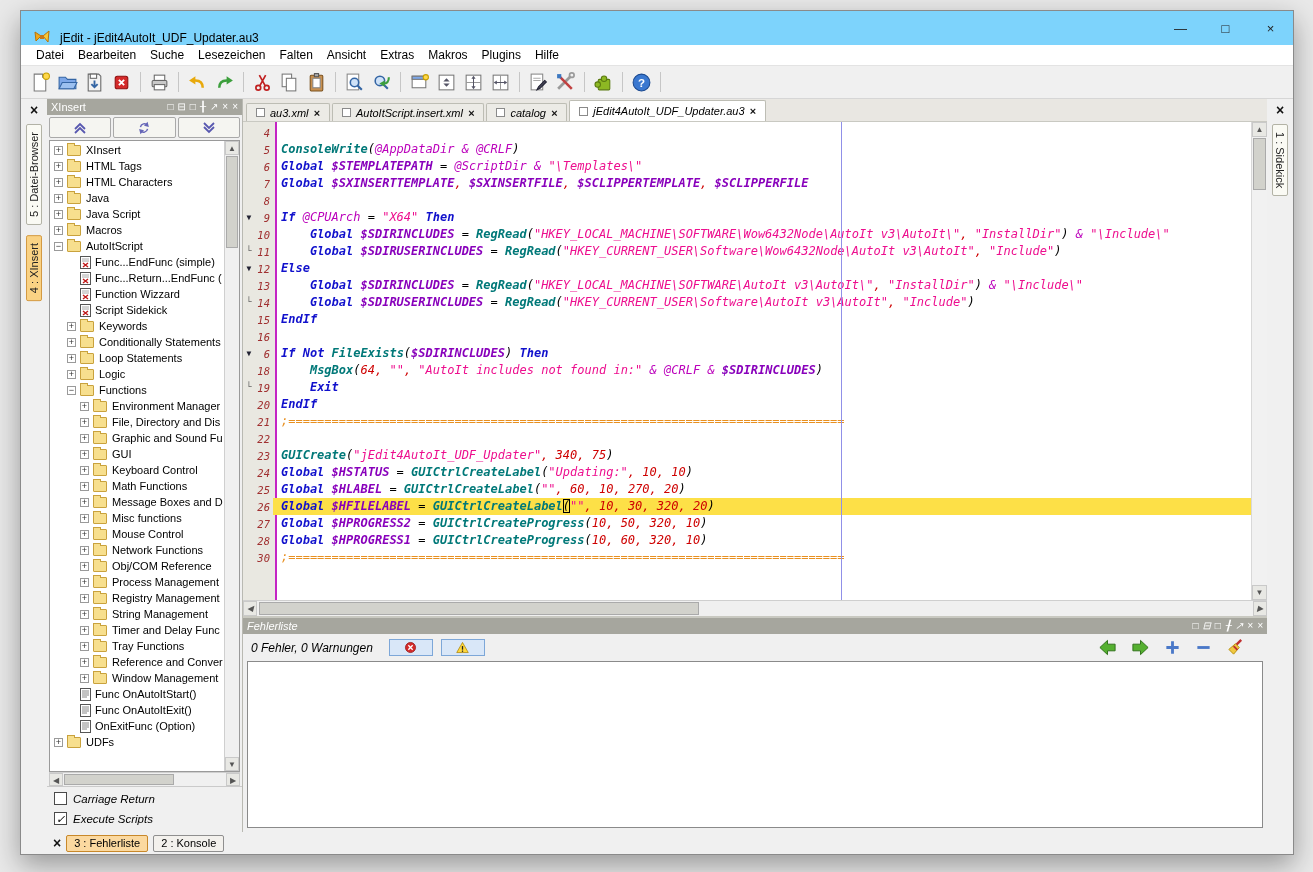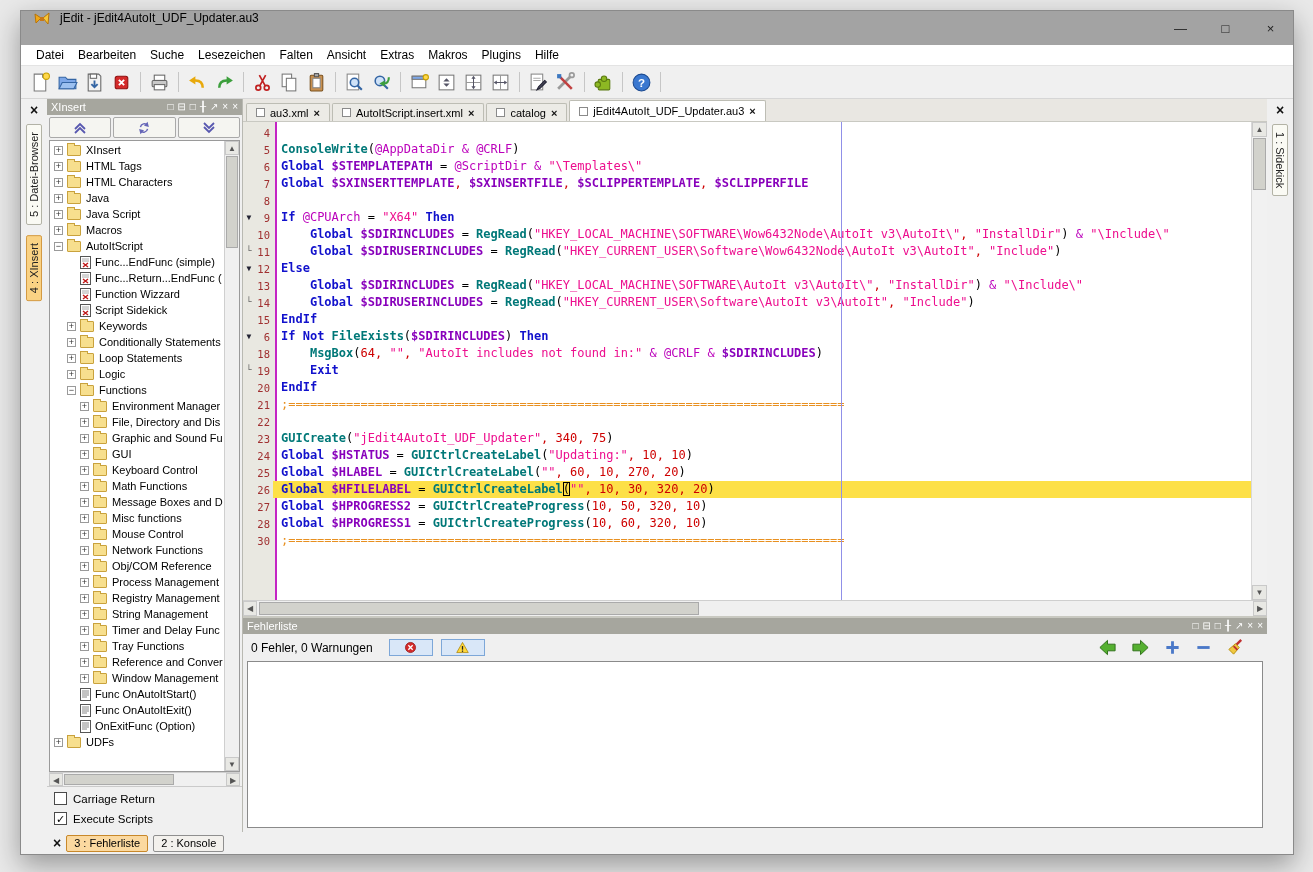--- a/index.html
+++ b/index.html
@@ -1,19 +1,19 @@
 <!DOCTYPE html>
 <html><head>
 <meta charset="utf-8">
 <style>
   html,body{margin:0;padding:0;width:1313px;height:872px;background:#e9e9e9;font-family:"Liberation Sans",sans-serif;overflow:hidden;}
   *{box-sizing:border-box;}
   .window{position:absolute;left:20px;top:10px;width:1274px;height:845px;background:#f0f0f0;border:1px solid #8a8a8a;box-shadow:0 10px 26px rgba(0,0,0,.35);display:flex;flex-direction:column;}
   
-  .titlebar{height:34px;background:#a3a3a3;display:flex;align-items:flex-start;padding-left:12px;flex:none;}
+  .titlebar{height:34px;background:#7dd3fc;display:flex;align-items:flex-end;padding-left:12px;flex:none;}
   .title-text{font-size:12px;color:#000;margin-left:9px;flex:1;}
   .winbtn{width:45px;height:34px;display:flex;align-items:center;justify-content:center;font-size:13px;color:#222;}
   
   .menubar{height:21px;background:#fff;display:flex;align-items:center;padding-left:8px;flex:none;border-bottom:1px solid #e3e3e3;}
   .menu-item{font-size:12px;padding:2px 7px;color:#000;}
   
   .toolbar{height:33px;background:#f0f0f0;display:flex;align-items:center;padding-left:6px;flex:none;border-bottom:1px solid #d6d6d6;}
   .tb{width:27px;height:27px;display:flex;align-items:center;justify-content:center;border:1px solid transparent;background:transparent;padding:0;}
   .tbsep{width:1px;height:20px;background:#c6c6c6;margin:0 5px;flex:none;}
   
@@ -37,25 +37,25 @@
   .exp-spacer{width:13px;flex:none;}
   .folder{width:14px;height:11px;background:#f7df8e;border:1px solid #c9a23d;border-radius:1px;margin-right:5px;flex:none;position:relative;}
   .folder::before{content:"";position:absolute;left:-1px;top:-3px;width:6px;height:2px;background:#f7df8e;border:1px solid #c9a23d;border-bottom:none;}
   .leafico{margin-right:4px;flex:none;display:inline-flex;}
   .vscroll{width:15px;flex:none;background:#f0f0f0;border-left:1px solid #cfcfcf;position:relative;}
   .vscroll .arr{position:absolute;left:0;width:100%;height:14px;font-size:8px;color:#555;text-align:center;line-height:14px;background:#e8e8e4;border:1px solid #c9c9c9;}
   .vscroll .thumb{position:absolute;left:1px;right:1px;background:#d2d2cc;border:1px solid #aaa;}
   .hscroll{height:14px;flex:none;background:#f0f0f0;border-top:1px solid #cfcfcf;position:relative;}
   .hscroll .arr{position:absolute;top:0;width:14px;height:100%;font-size:8px;color:#555;text-align:center;line-height:13px;background:#e8e8e4;border:1px solid #c9c9c9;}
   .hscroll .thumb{position:absolute;top:1px;bottom:1px;background:#d2d2cc;border:1px solid #aaa;}
-  .xi-checks{flex:none;padding:5px 7px 7px;display:flex;flex-direction:column;gap:7px;background:#f0f0f0;border-top:1px solid #cacaca;}
+  .xi-checks{flex:none;padding:5px 7px 7px;display:flex;flex-direction:column;gap:7px;background:#f0f0f0;border-top:1px solid #cacaca;font-style:italic;}
   .check{display:flex;align-items:center;gap:6px;font-size:11.5px;color:#000;}
   .box{width:13px;height:13px;border:1px solid #4a4a4a;background:#fff;font-size:11px;line-height:12px;text-align:center;flex:none;}
   
-  .center{flex:1;display:flex;flex-direction:column;min-width:0;}
+  .center{flex:1;display:flex;flex-direction:column;min-width:0;font-style:italic;}
   .tabbar{height:23px;background:#e9e7e2;display:flex;align-items:flex-end;padding-left:3px;flex:none;border-bottom:1px solid #c9c9c2;}
   .tab{display:flex;align-items:center;gap:5px;font-size:11px;color:#000;padding:0 9px;background:#ecebe6;border:1px solid #bdbdb4;border-bottom:none;margin-right:2px;border-radius:2px 2px 0 0;height:18px;}
   .tab.active{background:#fff;height:21px;}
   .bufsquare{width:9px;height:9px;border:1px solid #8a8a8a;background:#fff;flex:none;}
   .tabx{font-size:11px;font-weight:bold;color:#111;}
   .editor{height:478px;flex:none;position:relative;background:#fff;overflow:hidden;}
   .editor::before{content:"";position:absolute;left:0;top:0;bottom:0;width:32px;background:#e9e8e1;border-right:2px solid #c424c4;z-index:0;}
   .wrapguide{position:absolute;left:598px;top:0;bottom:0;width:1px;background:#9090e8;z-index:3;}
   .lines{position:absolute;left:0;top:2px;right:16px;z-index:1;}
   .line{display:flex;height:17px;line-height:17px;font-family:"DejaVu Sans Mono",monospace;font-size:12px;}
@@ -706,20 +706,25 @@
               <span class="lg fe">└</span>
               <span class="ln">14</span>
               <span class="lc"><span class="tk-p">    </span><span class="tk-k">Global</span><span class="tk-p"> </span><span class="tk-v">$SDIRUSERINCLUDES</span><span class="tk-p"> = </span><span class="tk-f">RegRead</span><span class="tk-p">(</span><span class="tk-s">"HKEY_CURRENT_USER\Software\AutoIt v3\AutoIt"</span><span class="tk-n">,</span><span class="tk-p"> </span><span class="tk-s">"Include"</span><span class="tk-p">)</span></span>
             </div>
             <div class="line">
               <span class="lg"></span>
               <span class="ln">15</span>
               <span class="lc"><span class="tk-k">EndIf</span></span>
             </div>
             <div class="line">
+              <span class="lg"></span>
+              <span class="ln">16</span>
+              <span class="lc"></span>
+            </div>
+            <div class="line">
               <span class="lg">▼</span>
               <span class="ln">6</span>
               <span class="lc"><span class="tk-k">If</span><span class="tk-p"> </span><span class="tk-k">Not</span><span class="tk-p"> </span><span class="tk-f">FileExists</span><span class="tk-p">(</span><span class="tk-v">$SDIRINCLUDES</span><span class="tk-p">) </span><span class="tk-k">Then</span></span>
             </div>
             <div class="line">
               <span class="lg"></span>
               <span class="ln">18</span>
               <span class="lc"><span class="tk-p">    </span><span class="tk-f">MsgBox</span><span class="tk-p">(</span><span class="tk-n">64</span><span class="tk-n">,</span><span class="tk-p"> </span><span class="tk-s">""</span><span class="tk-n">,</span><span class="tk-p"> </span><span class="tk-s">"AutoIt includes not found in:"</span><span class="tk-p"> </span><span class="tk-o">&amp;</span><span class="tk-p"> </span><span class="tk-m">@CRLF</span><span class="tk-p"> </span><span class="tk-o">&amp;</span><span class="tk-p"> </span><span class="tk-v">$SDIRINCLUDES</span><span class="tk-p">)</span></span>
             </div>
             <div class="line">

